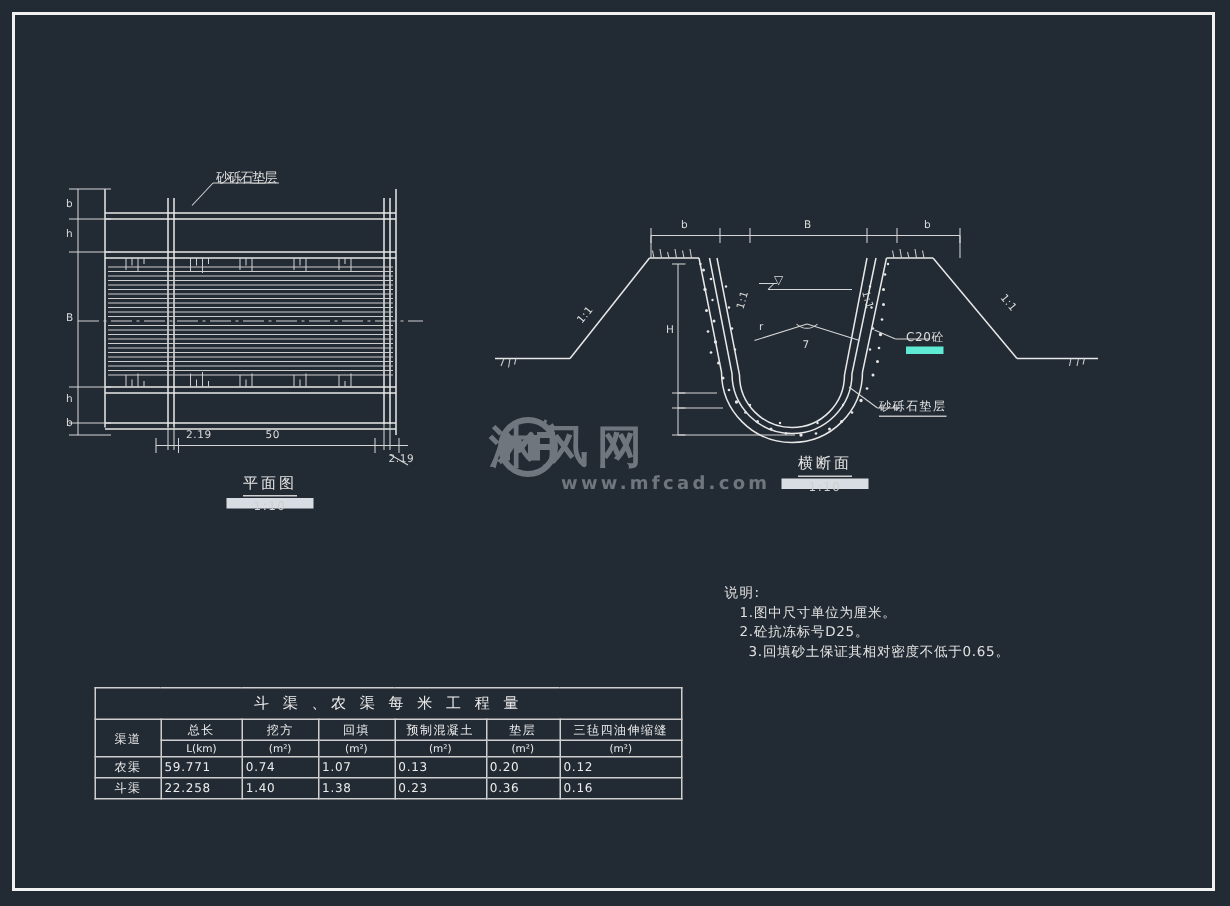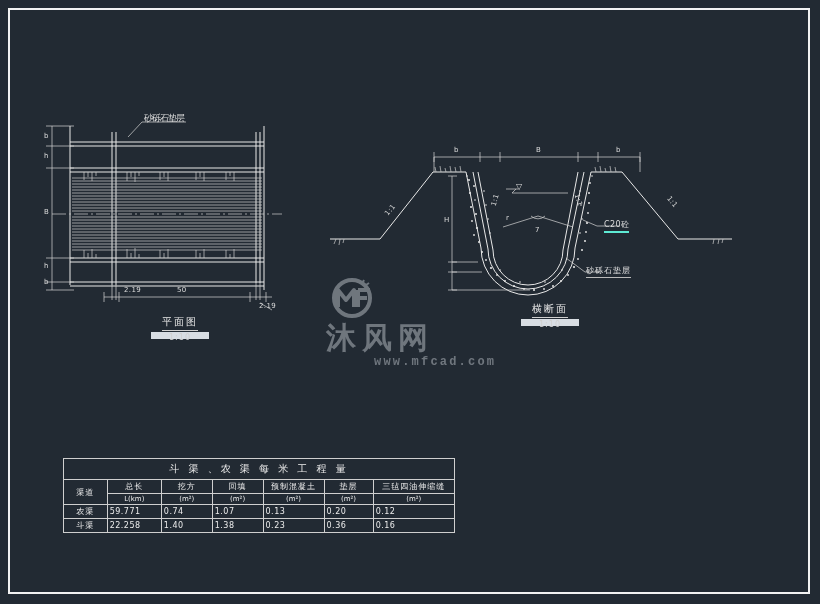--- a/index.html
+++ b/index.html
@@ -40,25 +40,25 @@
       font-family:"DejaVu Sans","Liberation Sans",sans-serif;}
   #qtable .tbl-title{font-size:10px;letter-spacing:3px;border:1px solid #cfcfcf;
       padding:3px 0;}
   #qtable .num{text-align:left;padding-right:5px;letter-spacing:.5px;}
   #qtable .unit{font-size:7px;}
   #qtable .chan{letter-spacing:1px;}
   #qtable .colhead{letter-spacing:1px;}
 
   
   #wm{position:absolute;left:326px;top:278px;opacity:.55;}
-  #wm .wmrow{display:flex;align-items:center;margin-top:40px;}
+  #wm .wmrow{display:flex;align-items:center;}
   #wm .wmcn{font-size:30px;color:#aeb4bb;letter-spacing:6px;font-weight:bold;
             font-family:"DejaVu Sans","Liberation Sans",sans-serif;}
   #wm .wmurl{font-size:12px;color:#aeb4bb;letter-spacing:2.2px;font-weight:bold;
-             margin-left:48px;margin-top:-4px;font-family:Liberation Mono, monospace;}
+             margin-left:48px;margin-top:-4px;}
 
   svg{position:absolute;left:0;top:0;overflow:visible;}
   .ln{stroke:#e8e8e8;stroke-width:1;fill:none;}
   .ln-thin{stroke:#cdcdcd;stroke-width:.7;fill:none;}
   .ln-dim{stroke:#d5d5d5;stroke-width:.7;fill:none;}
   .ln-center{stroke:#cfcfcf;stroke-width:.7;fill:none;stroke-dasharray:14 3 2 3;}
   .hatchdot{fill:#e6e6e6;}
 </style>
 </head>
 <body>
@@ -339,21 +339,21 @@
   <div class="lbl cadtxt" style="left:444px;top:216px;">H</div>
 
   <div class="lbl cadtxt" style="left:384px;top:206px;transform:rotate(-50deg);">1:1</div>
   <div class="lbl cadtxt" style="left:666px;top:198px;transform:rotate(50deg);">1:1</div>
   <div class="lbl cadtxt" style="left:489px;top:196px;transform:rotate(-74deg);">1:1</div>
   <div class="lbl cadtxt" style="left:572px;top:196px;transform:rotate(74deg);">1:1</div>
 
   <div class="lbl cadtxt" style="left:506px;top:214px;">r</div>
   <div class="lbl cadtxt" style="left:535px;top:226px;">7</div>
 
-  <div class="lbl cadtxt" style="left:604px;top:219px;border-bottom:2px solid #5eead4;padding-bottom:1px;font-size:8px;">C20砼</div>
+  <div class="lbl cadtxt" style="left:604px;top:219px;border-bottom:5px solid #5eead4;padding-bottom:1px;font-size:8px;">C20砼</div>
   <div class="lbl cadtxt-cn" style="left:586px;top:265px;border-bottom:1px solid #bbb;padding-bottom:1px;">砂砾石垫层</div>
 
   <div class="lbl cadtxt" style="left:516px;top:182px;font-size:8px;letter-spacing:-1px;">▽</div>
 
   <div class="viewtitle" style="left:510px;top:297px;width:80px;">
     <span class="tname">横断面</span>
     <div class="selbar" style="width:58px;"></div>
     <div class="tscale">1:10</div>
   </div>
 
@@ -363,20 +363,26 @@
         <circle cx="26" cy="20" r="18" fill="none" stroke="#aeb4bb" stroke-width="4"></circle>
         <path d="M12,29 L12,12 L20,22 L28,12 L28,29" fill="none" stroke="#aeb4bb" stroke-width="4" stroke-linejoin="round"></path>
         <path d="M32,12 L44,12 M32,20 L41,20 M32,12 L32,29" fill="none" stroke="#aeb4bb" stroke-width="4"></path>
         <path d="M36,6 L38,2 M40,7 L43,5" stroke="#aeb4bb" stroke-width="2"></path>
       </svg>
       <span class="wmcn">沐风网</span>
     </div>
     <div class="wmurl">www.mfcad.com</div>
   </div>
 
+  <div id="notes">
+    <div class="nhead">说明:</div>
+    <div class="nitem">1.图中尺寸单位为厘米。</div>
+    <div class="nitem">2.砼抗冻标号D25。</div>
+    <div class="nitem3">3.回填砂土保证其相对密度不低于0.65。</div>
+  </div>
 
   <table id="qtable">
     <tbody>
         <tr>
       <td class="tbl-title" colspan="7">斗 渠 、农 渠 每 米 工 程 量</td>
     </tr>
     <tr>
       <td class="chan" rowspan="2" style="width:44px;">渠道</td>
       <td class="colhead" style="width:52px;">总长</td>
       <td class="colhead" style="width:50px;">挖方</td>

